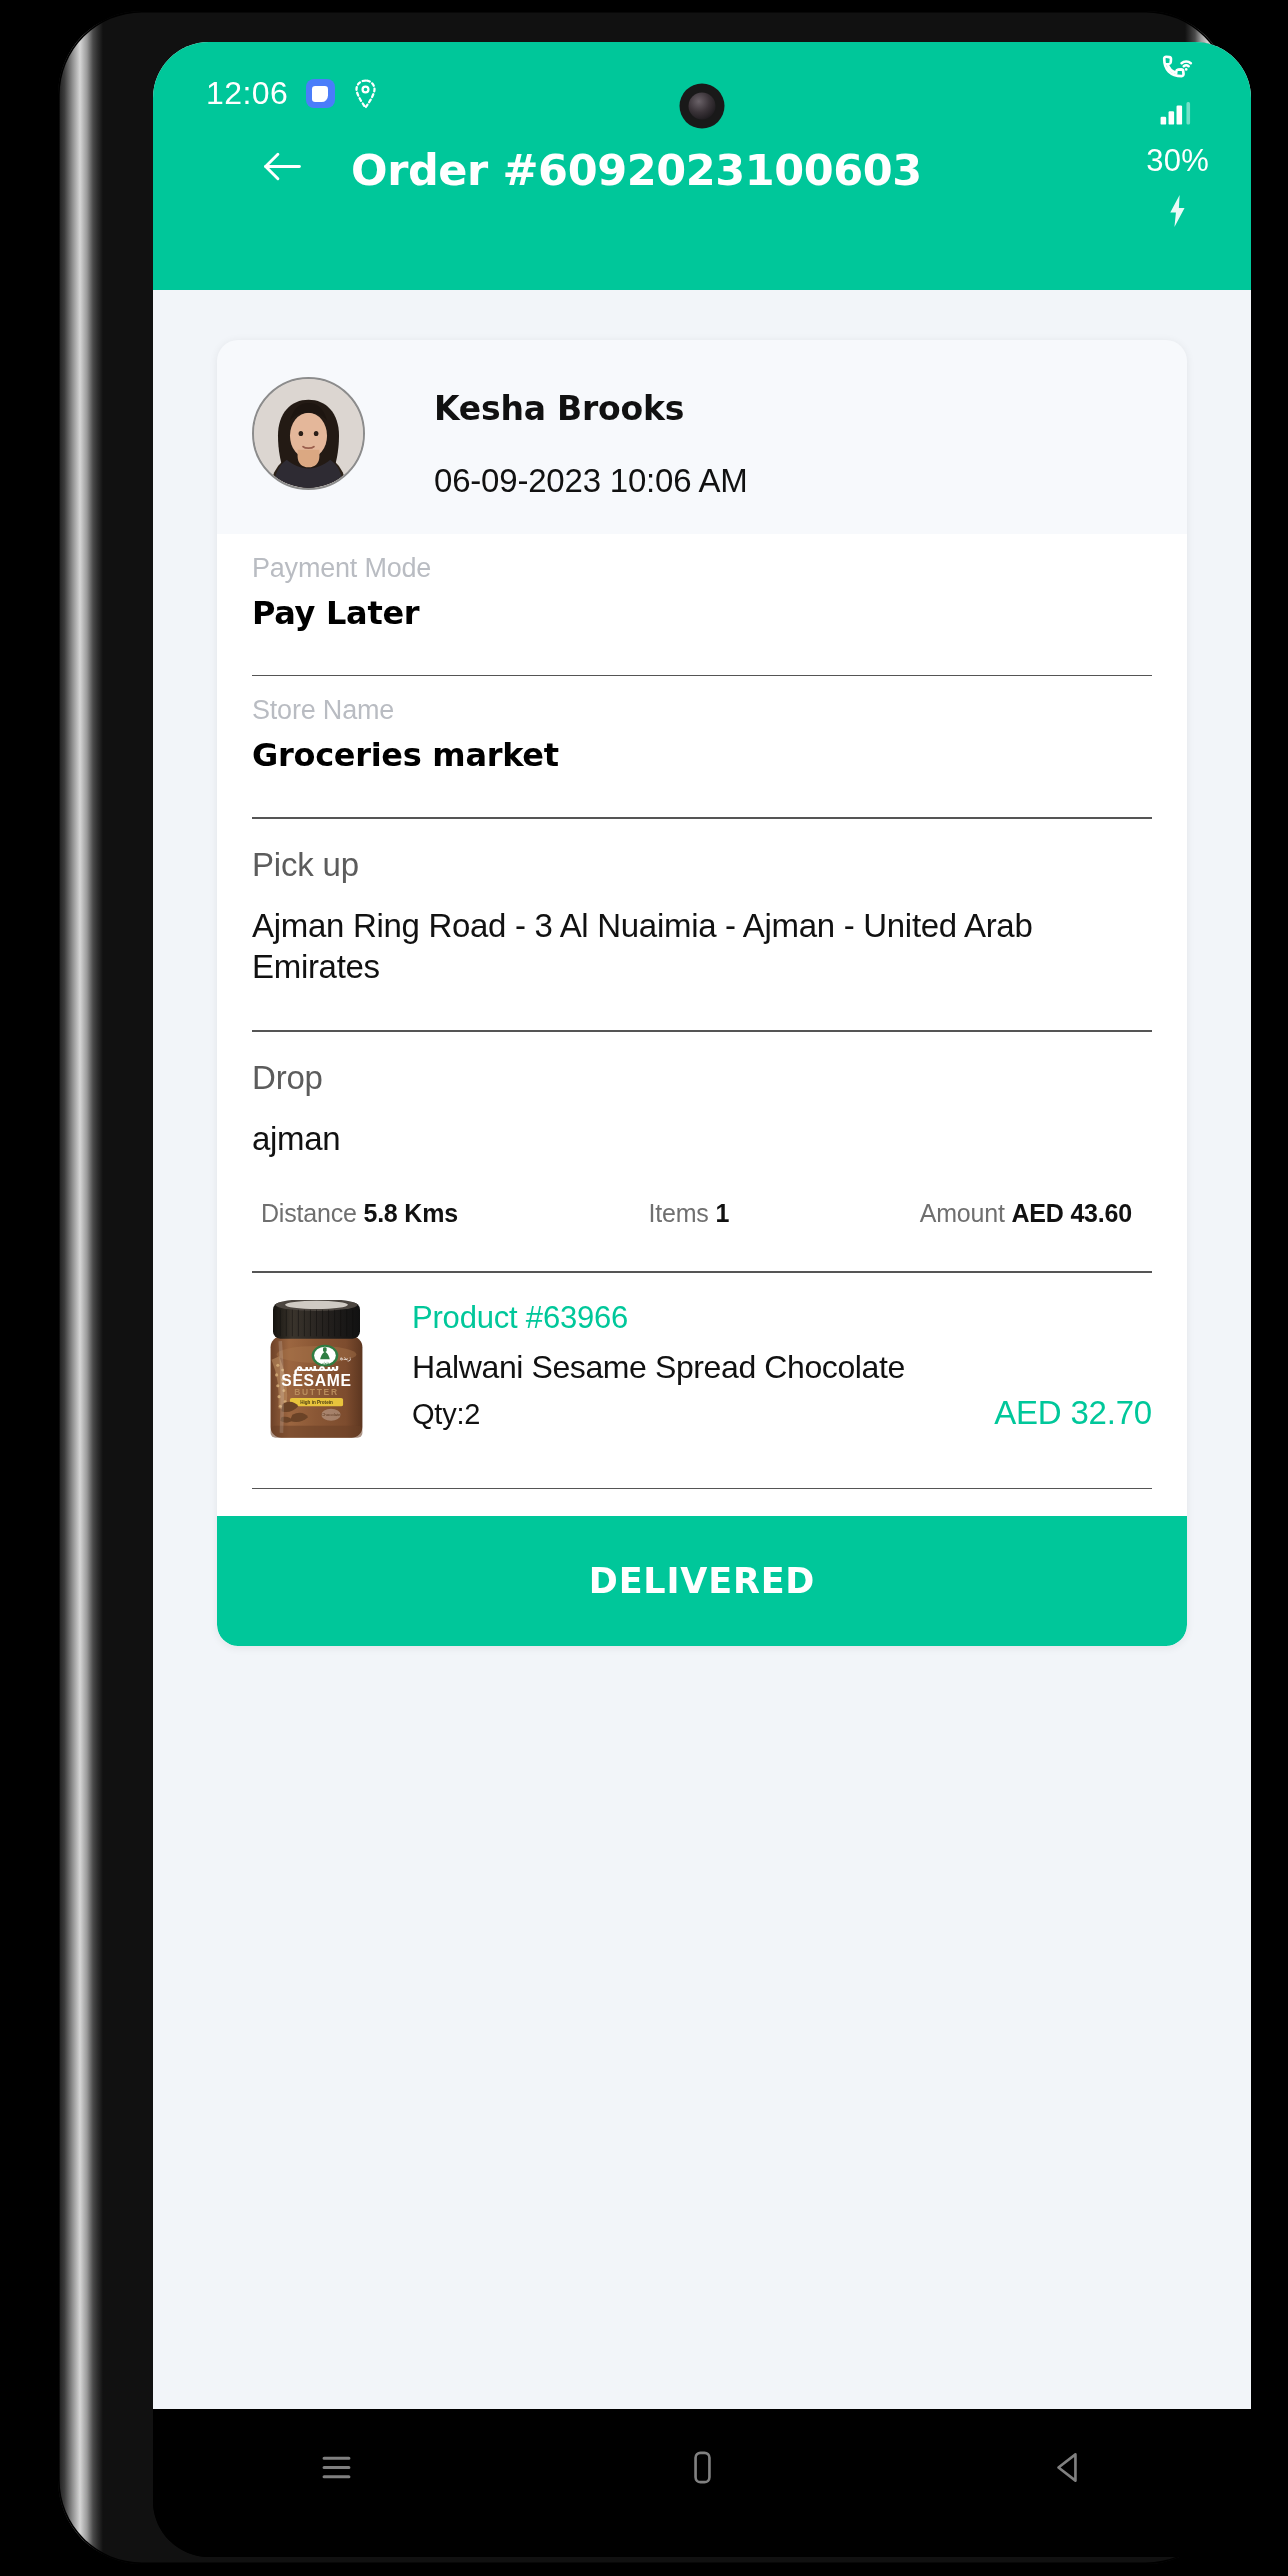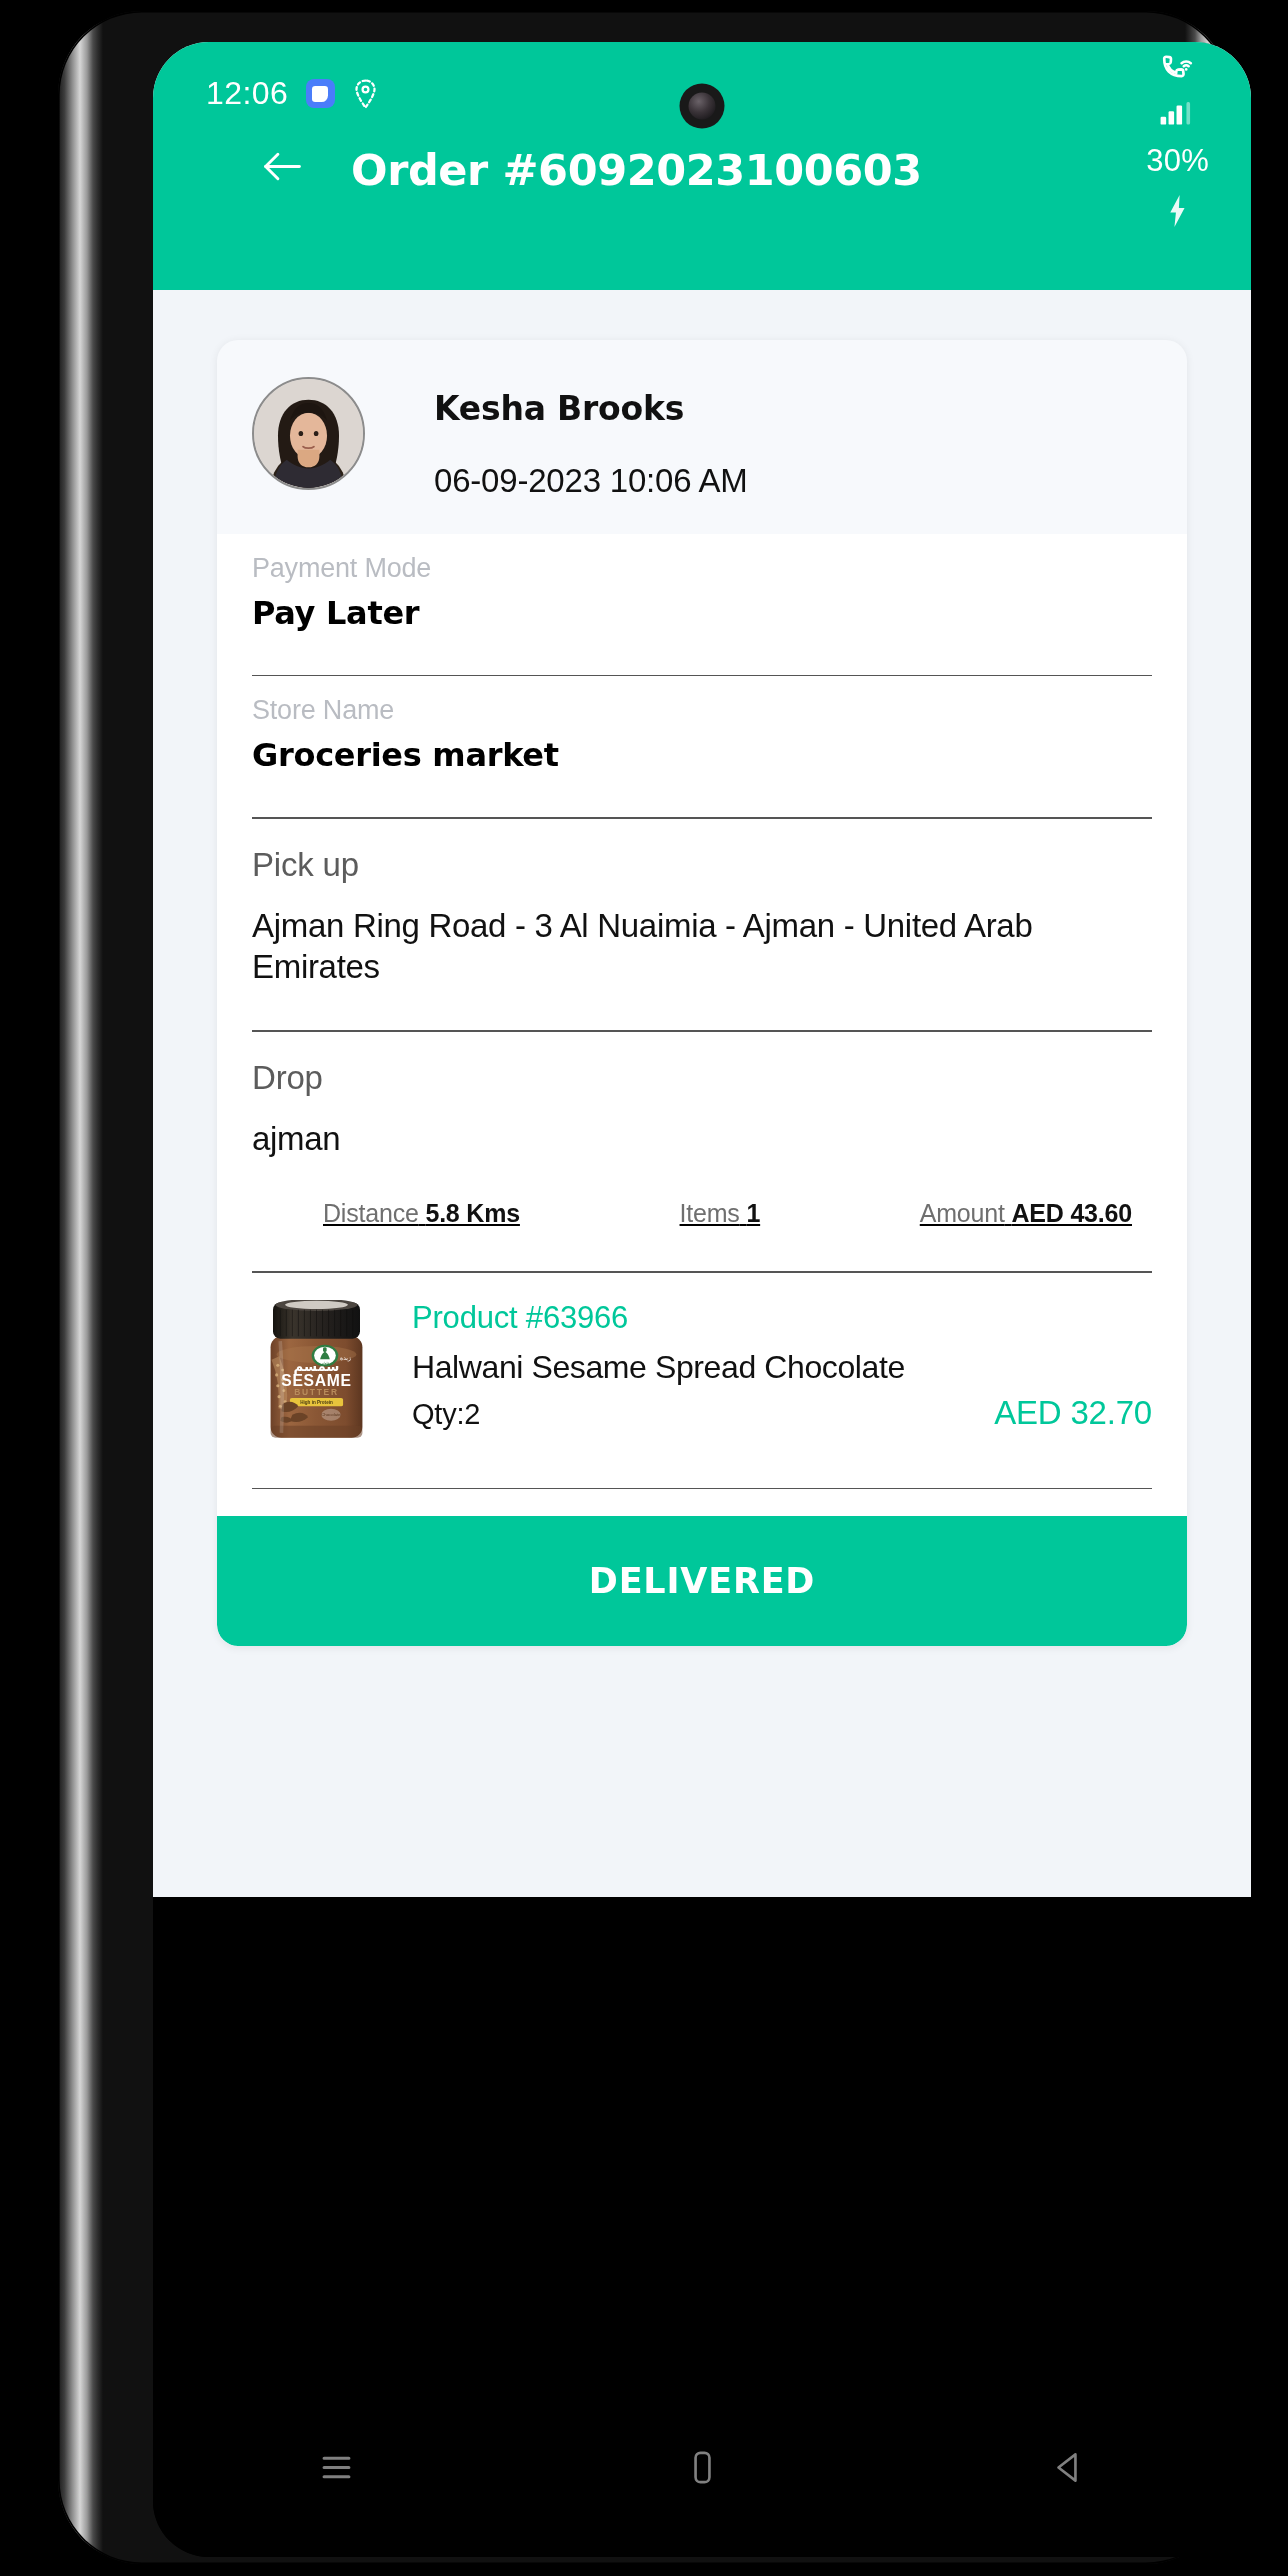--- a/index.html
+++ b/index.html
@@ -27,21 +27,21 @@
     position:absolute;left:95px;top:31px;width:1098px;height:2515px;
     border-radius:56px;background:#000;overflow:hidden;
   }
   
   .side-btn{position:absolute;right:53px;background:linear-gradient(180deg,#5a5a5a,#9a9a9a 40%,#3c3c3c);border-radius:3.2px;width:6.4px;}
   .side-btn.b1{top:708px;height:153px;}
   .side-btn.b2{top:910px;height:242px;}
 
   
   .screen{
-    position:absolute;left:0;top:0;width:1098px;height:1855px;
+    position:absolute;left:0;top:0;width:1098px;height:2367px;
     background:#f2f5f9;overflow:hidden;
   }
 
   
   .statusbar{
     position:relative;height:103px;background:#00c79a;
     display:flex;align-items:center;justify-content:space-between;
     padding:0 42px 0 53px;box-sizing:border-box;color:#fff;
   }
   .sb-left{display:flex;align-items:center;gap:17.7px;}
@@ -90,21 +90,21 @@
   .lbl-sm{font-size:27px;color:#b9bcc2;padding-top:19.3px;letter-spacing:-0.2px;}
   .val-bold{font-size:32px;font-weight:bold;color:#000;margin-top:9.7px;letter-spacing:-0.3px;font-family:"DejaVu Sans",sans-serif;}
   .lbl-md{font-size:33px;color:#5c5c5c;letter-spacing:-0.2px;}
   .val-reg{font-size:33px;color:#111;margin-top:21px;line-height:1.25;letter-spacing:-0.3px;}
   .divider{height:1.6px;background:#555;margin:0 35px;}
   .sp{height:43px;}
   .sp-sm{height:27px;}
 
   .stats{
     display:flex;justify-content:space-between;
-    padding:0 55px 0 106px;margin-top:40px;text-decoration:underline;
+    padding:0 55px 0 44px;margin-top:40px;
   }
   .stat{font-size:25px;color:#6f6f6f;letter-spacing:-0.2px;white-space:nowrap;}
   .stat b{color:#111;font-weight:bold;}
 
   .prod{display:flex;padding:27px 35px 0 39px;align-items:flex-start;}
   .prod-img{
     width:121px;height:145px;flex:none;margin-right:35px;position:relative;
   }
   .prod-info{flex:1;min-width:0;}
   .prod-id{font-size:31px;color:#00c79a;letter-spacing:-0.2px;}

